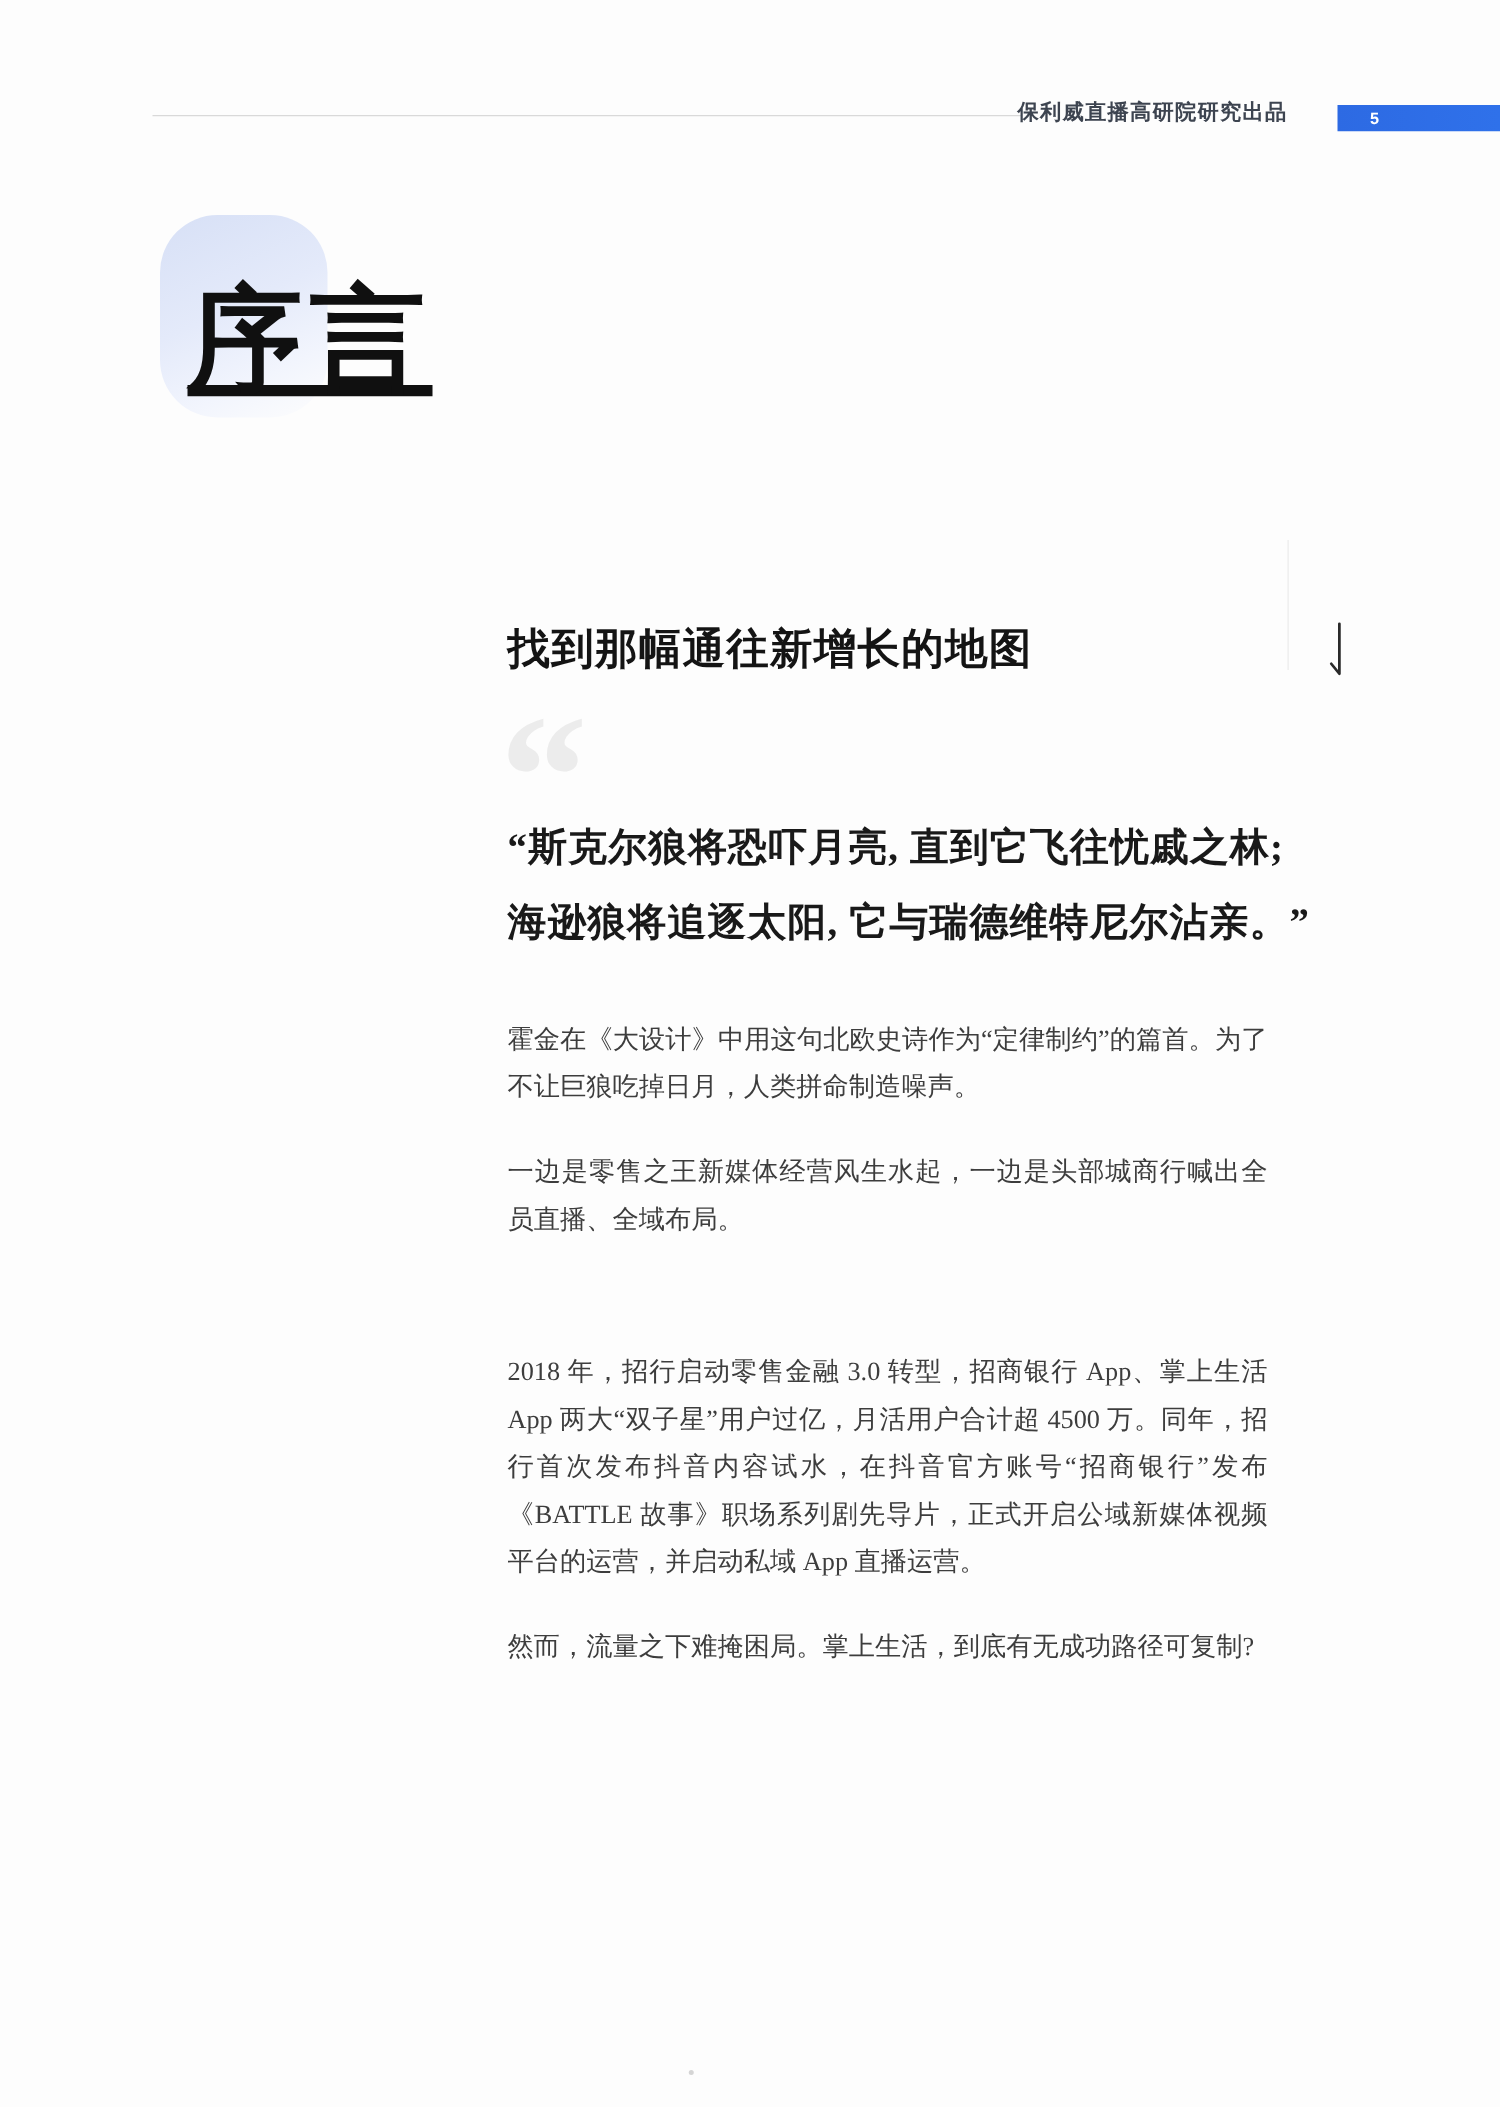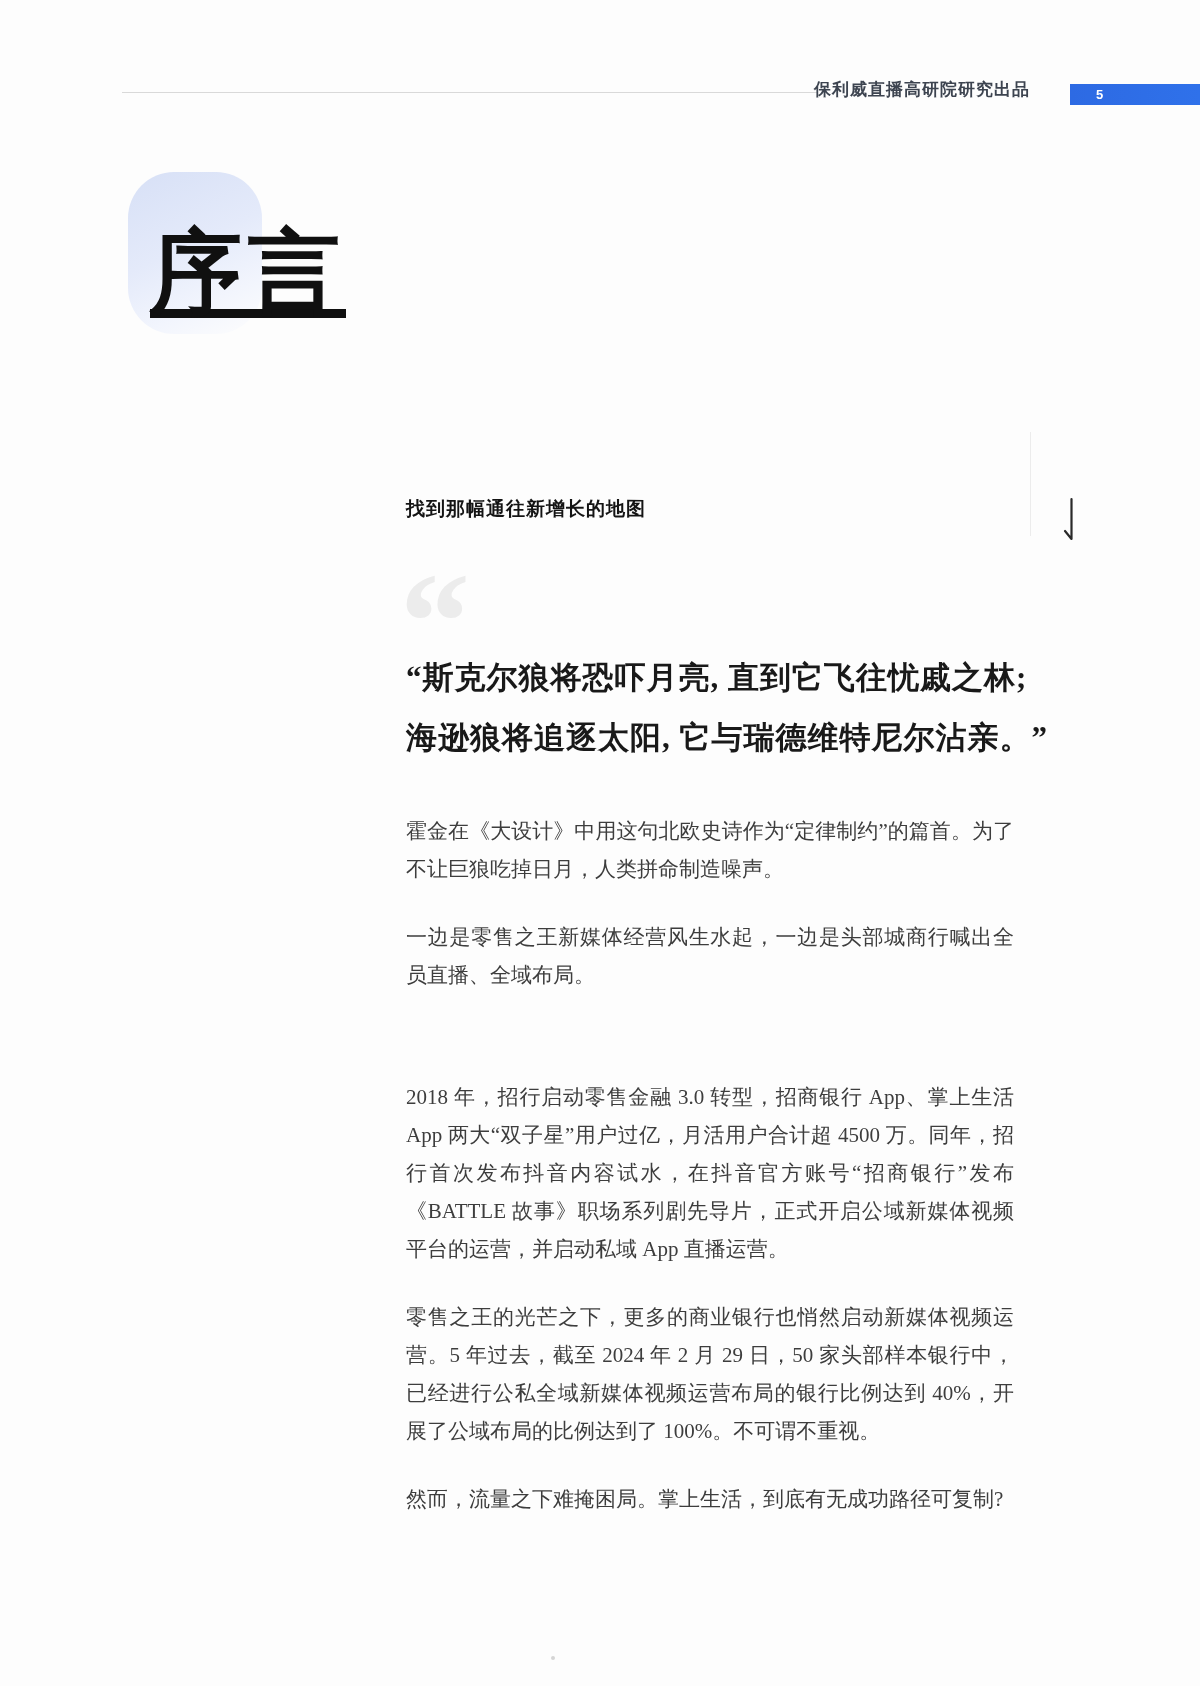--- a/index.html
+++ b/index.html
@@ -61,21 +61,21 @@
     letter-spacing: 6px;
     color: #101010;
     line-height: 1.1;
     text-decoration: underline;
   }
 
   
   .section-heading {
     position: absolute;
     left: 406px; top: 496px;
-    font-size: 19px;
+    font-size: 34px;
     font-weight: 800;
     letter-spacing: 1px;
     color: #141414;
   }
   .down-arrow {
     position: absolute;
     left: 1062px; top: 497px;
   }
   .faint-rule {
     position: absolute;
@@ -157,19 +157,18 @@
   <div class="quote-mark">“</div>
   <blockquote class="quote">
     <div class="quote-line">“斯克尔狼将恐吓月亮, 直到它飞往忧戚之林;</div>
     <div class="quote-line">海逊狼将追逐太阳, 它与瑞德维特尼尔沾亲。”</div>
   </blockquote>
 
   <div class="body-copy">
     <p>霍金在《大设计》中用这句北欧史诗作为“定律制约”的篇首。为了不让巨狼吃掉日月，人类拼命制造噪声。</p>
     <p class="section-gap">一边是零售之王新媒体经营风生水起，一边是头部城商行喊出全员直播、全域布局。</p>
     <p>2018 年，招行启动零售金融 3.0 转型，招商银行 App、掌上生活 App 两大“双子星”用户过亿，月活用户合计超 4500 万。同年，招行首次发布抖音内容试水，在抖音官方账号“招商银行”发布《BATTLE 故事》职场系列剧先导片，正式开启公域新媒体视频平台的运营，并启动私域 App 直播运营。</p>
-    <p>零售之王的光芒之下，更多的商业银行也悄然启动新媒体视频运营。5 年过去，截至 2024 年 2 月 29 日，50 家头部样本银行中，已经进行公私全域新媒体视频运营布局的银行比例达到 40%，开展了公域布局的比例达到了 100%。不可谓不重视。</p>
     <p>然而，流量之下难掩困局。掌上生活，到底有无成功路径可复制?</p>
   </div>
 
   <div class="page-dot"></div>
 
 </div>
 
 </body></html>

